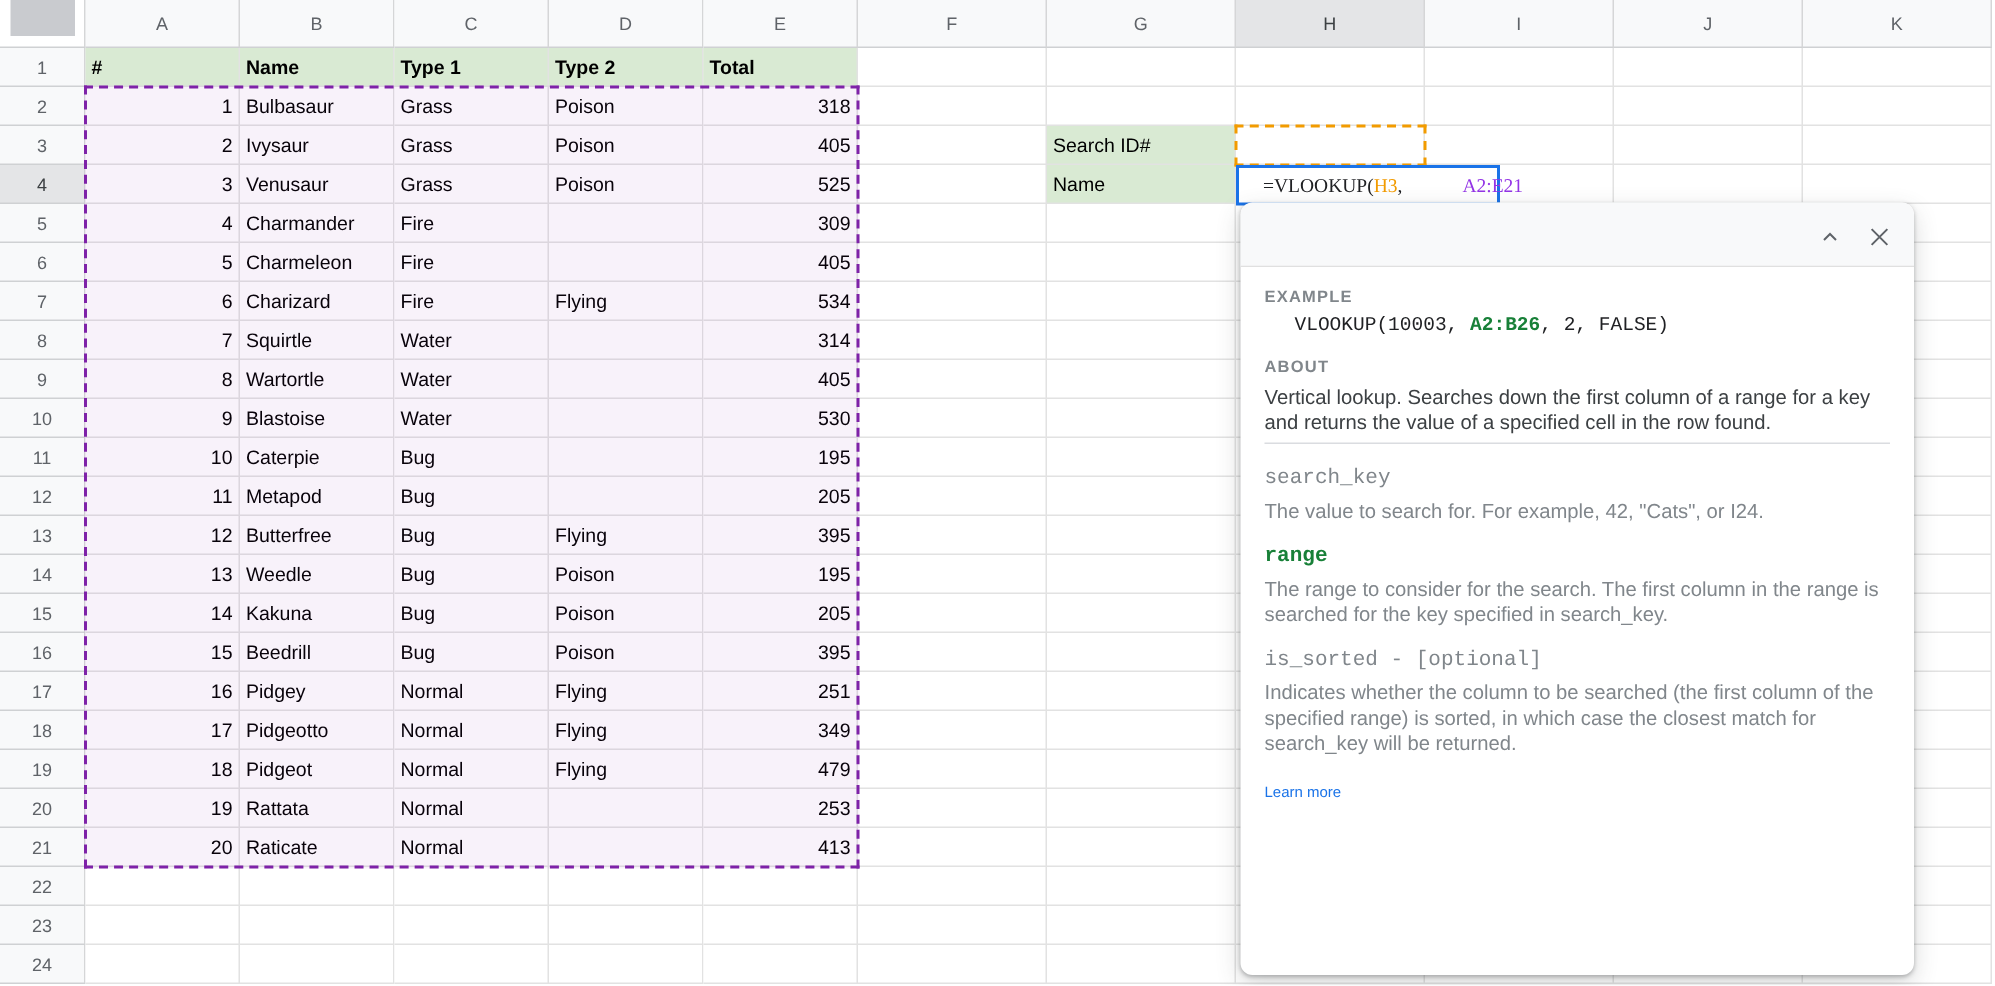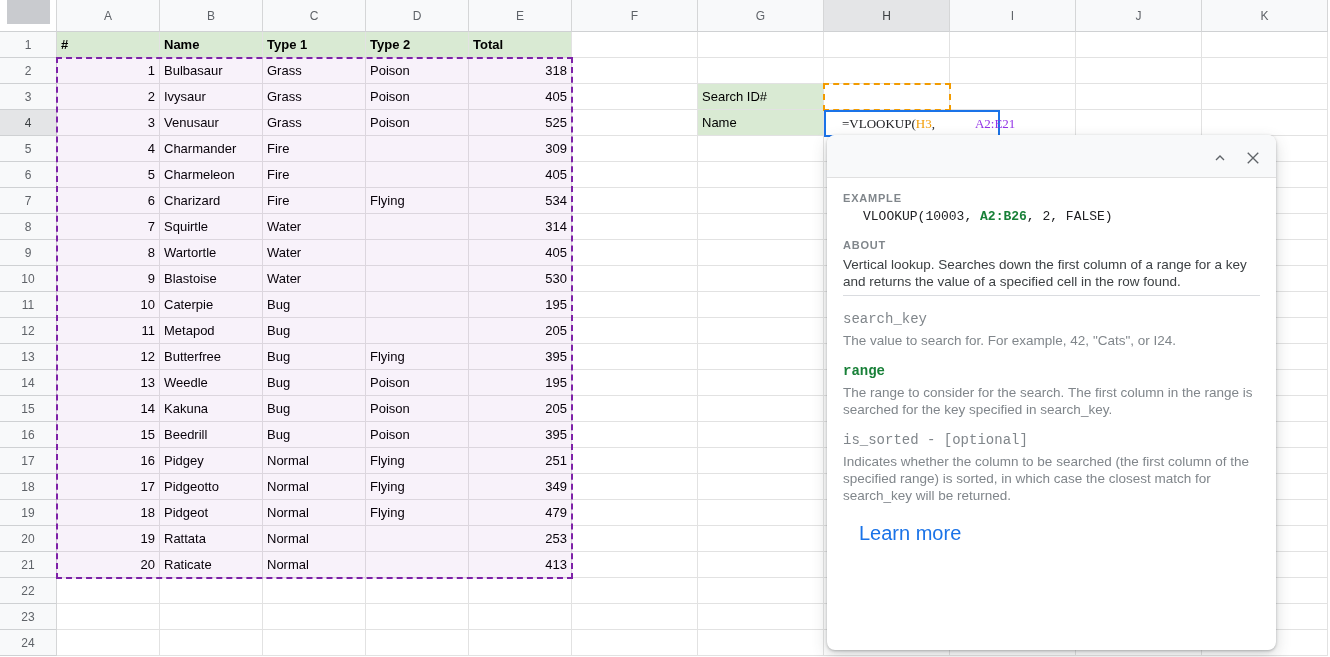--- a/index.html
+++ b/index.html
@@ -41,21 +41,21 @@
   .icon-btn{cursor:pointer;display:flex;align-items:center;}
   .popup-body{padding:14px 16px 0;}
   .lbl{font-size:11px;font-weight:bold;color:#80868b;letter-spacing:.8px;margin-bottom:5px;}
   .code{font-family:"Liberation Mono",monospace;font-size:13px;color:#202124;margin-bottom:15px;margin-left:20px;}
   .about{font-size:13.5px;line-height:17px;color:#3c4043;margin-bottom:5px;}
   .divider{border:none;border-top:1px solid #dadce0;margin:0 0 15px;}
   .param{margin-bottom:14px;}
   .param-name{font-family:"Liberation Mono",monospace;font-size:14px;color:#80868b;margin-bottom:5px;}
   .param-name.green-code{color:#188038;}
   .param-desc{font-size:13.5px;line-height:17px;color:#80868b;}
-  .learn-more{color:#1a73e8;font-size:20px;display:inline-block;margin:4px 16px 16px;cursor:pointer;text-decoration:none;}
+  .learn-more{color:#1a73e8;font-size:10px;display:inline-block;margin:4px 0 16px;cursor:pointer;text-decoration:none;}
 </style>
 </head>
 <body>
 
 <div class="sheet">
 
   <div id="grid">
       <div class="c hdr corner"></div>
       <div class="c hdr">A</div>
       <div class="c hdr">B</div>

